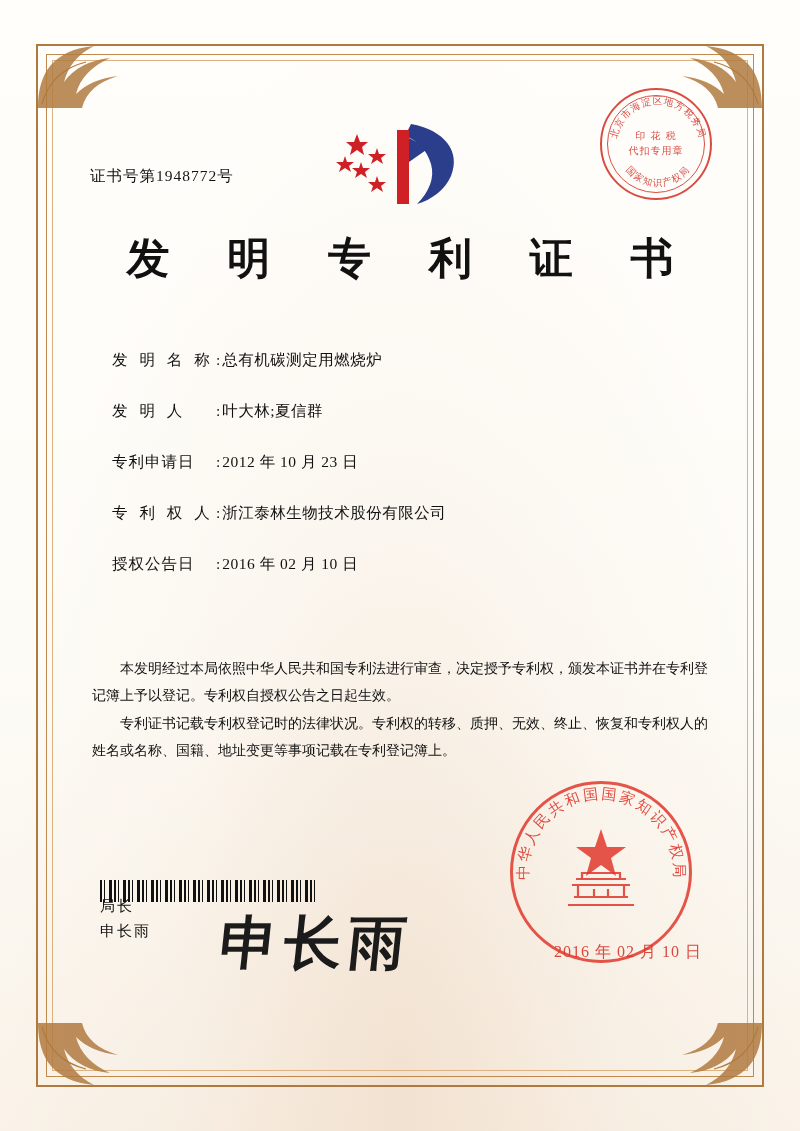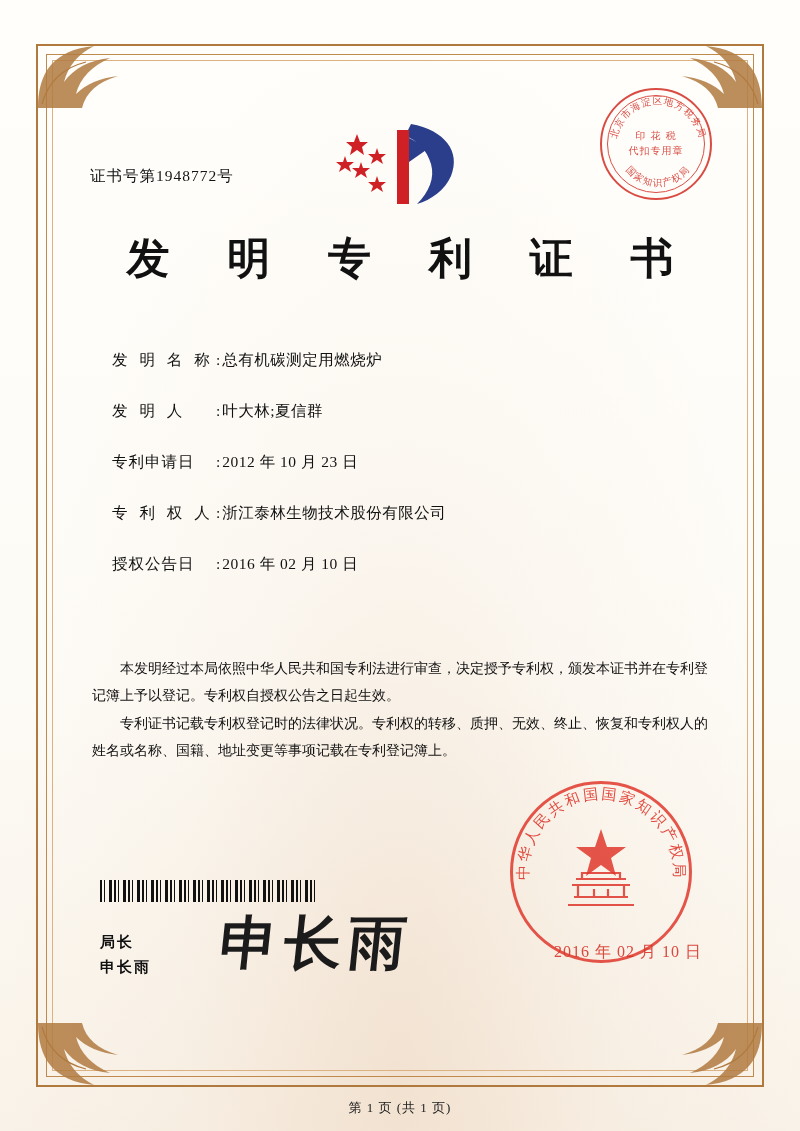--- a/index.html
+++ b/index.html
@@ -190,26 +190,25 @@
       transparent 5px, transparent 9px,
       #111 9px, #111 12px,
       transparent 12px, transparent 14px
     );
   }
 
   
   .director {
     position: absolute;
     left: 48px;
-    top: 870px;
+    top: 834px;
     font-size: 15px;
     line-height: 25px;
     letter-spacing: 2px;
     color: #111;
-    font-weight: bold;
   }
   .signature {
     position: absolute;
     left: 168px;
     top: 845px;
     font-size: 58px;
     color: #1b1b1b;
     font-family: "DejaVu Serif", "Liberation Serif", serif;
     letter-spacing: 6px;
     transform: skewX(-6deg);
@@ -384,14 +383,13 @@
           <path d="M72 98 L72 92 L110 92 L110 98"></path>
           <path d="M84 116 L84 108 M98 116 L98 108"></path>
           <path d="M58 124 L124 124"></path>
         </g>
       </svg>
     </div>
     <div class="stamp-date">2016 年 02 月 10 日</div>
 
   </div>
 
-  <div class="page-footer">第 1 页 (共 1 页)</div>
 </div>
 
 </body></html>

